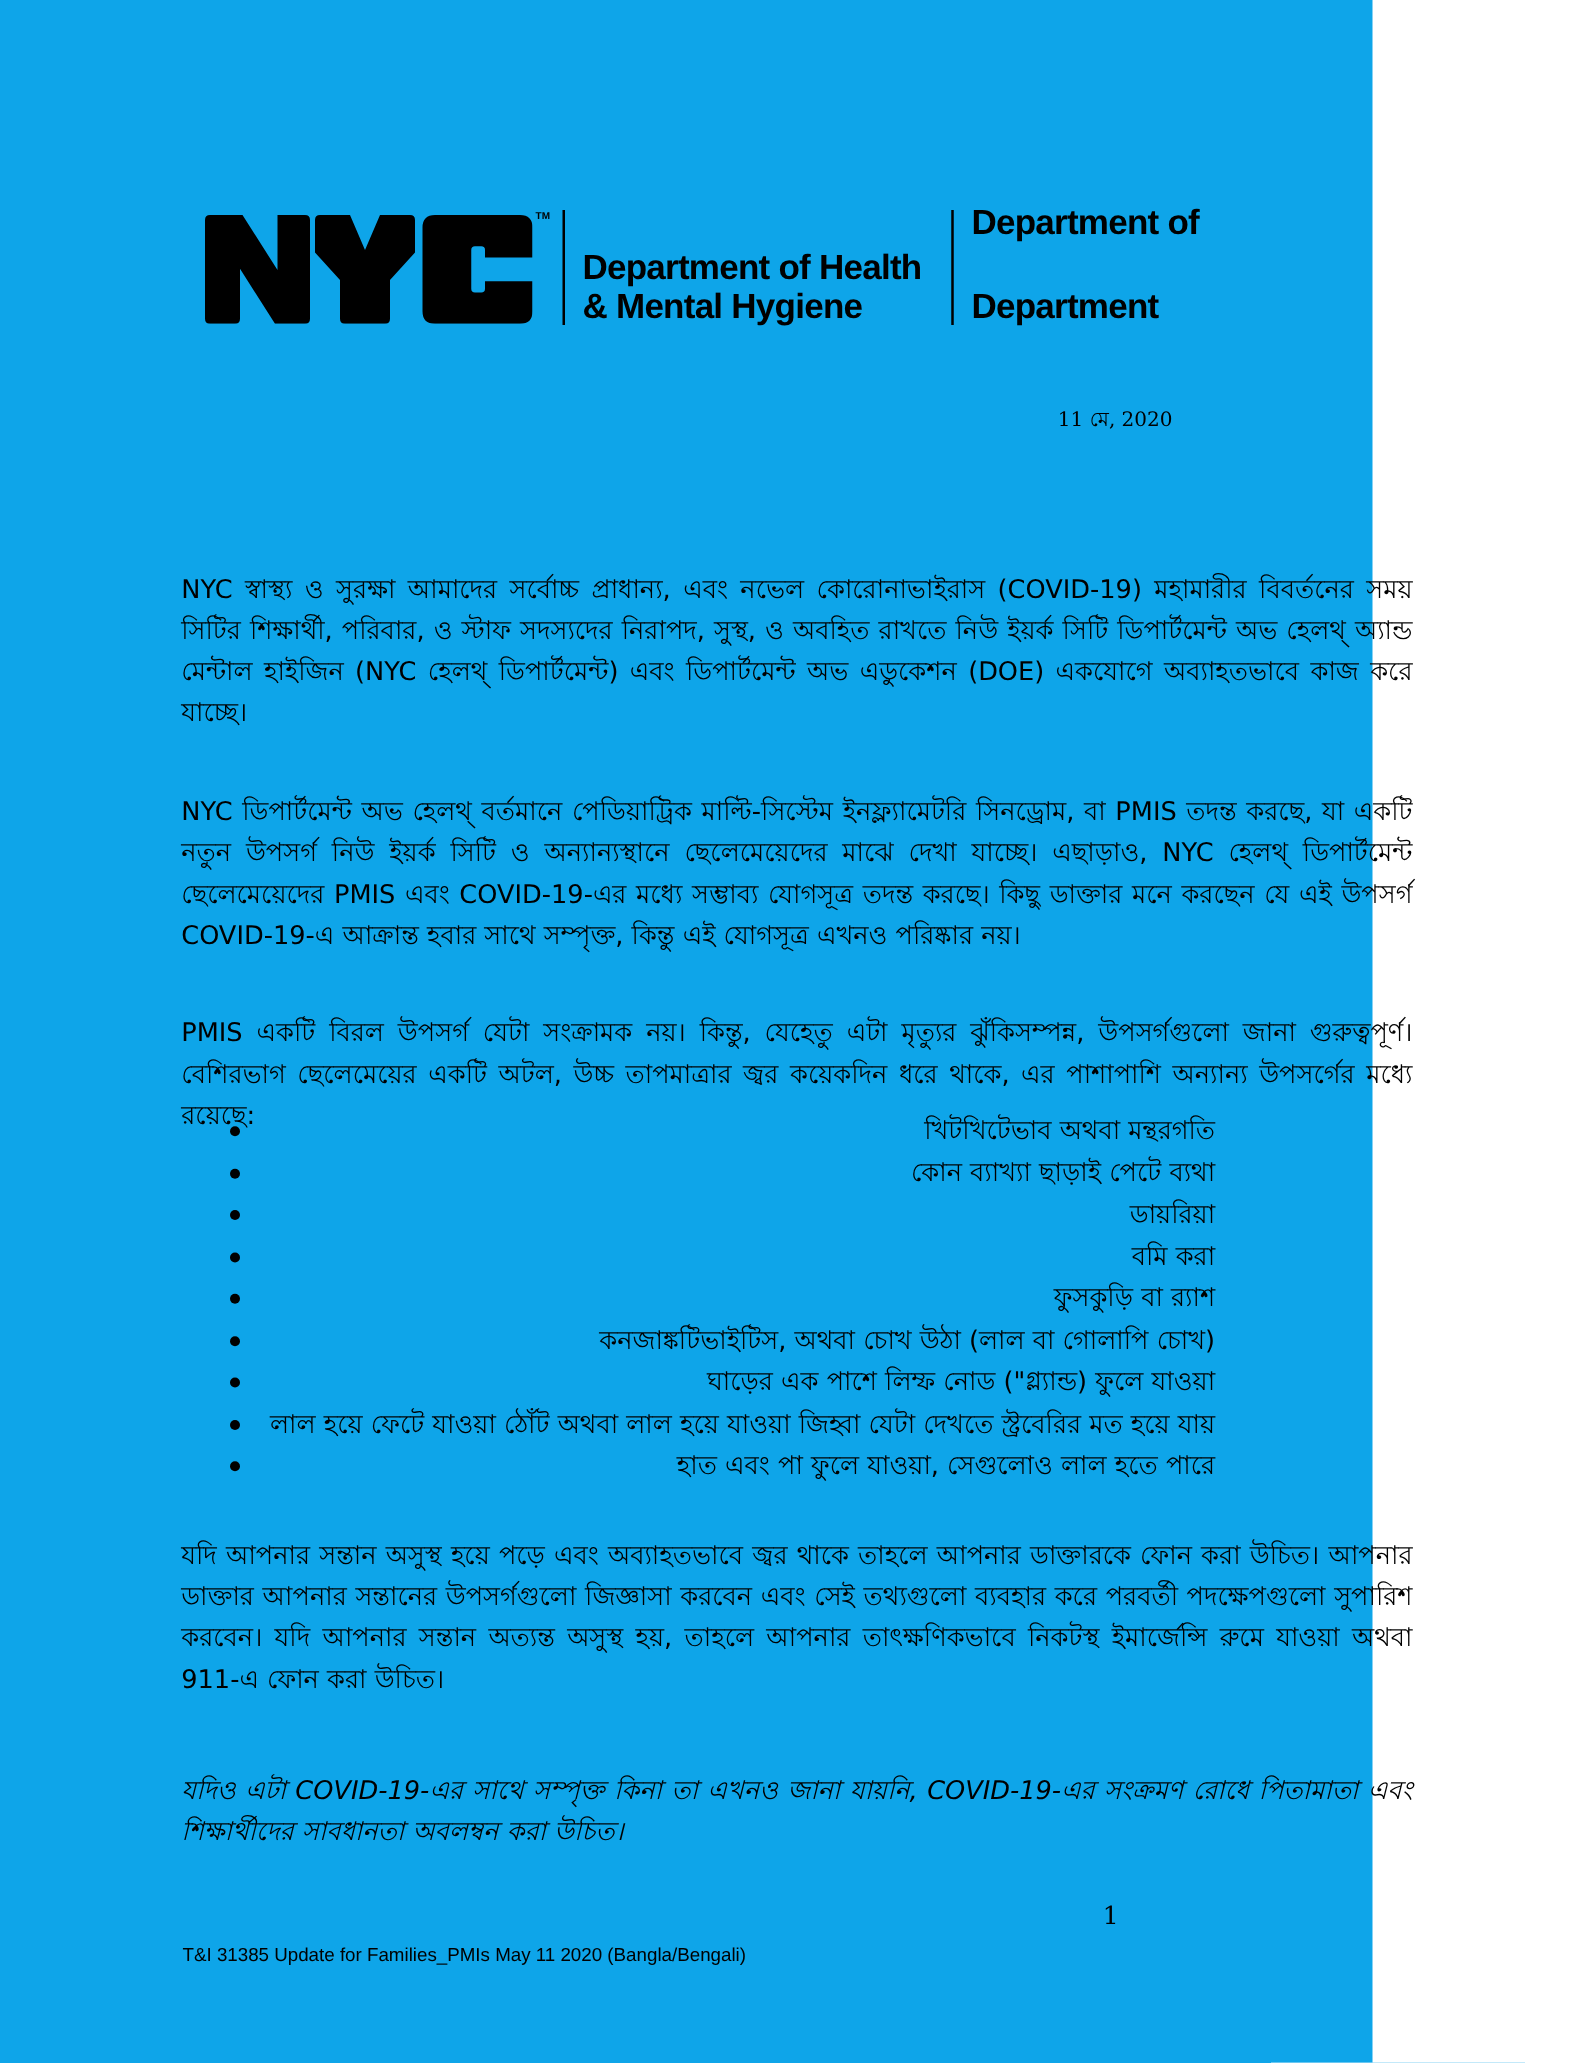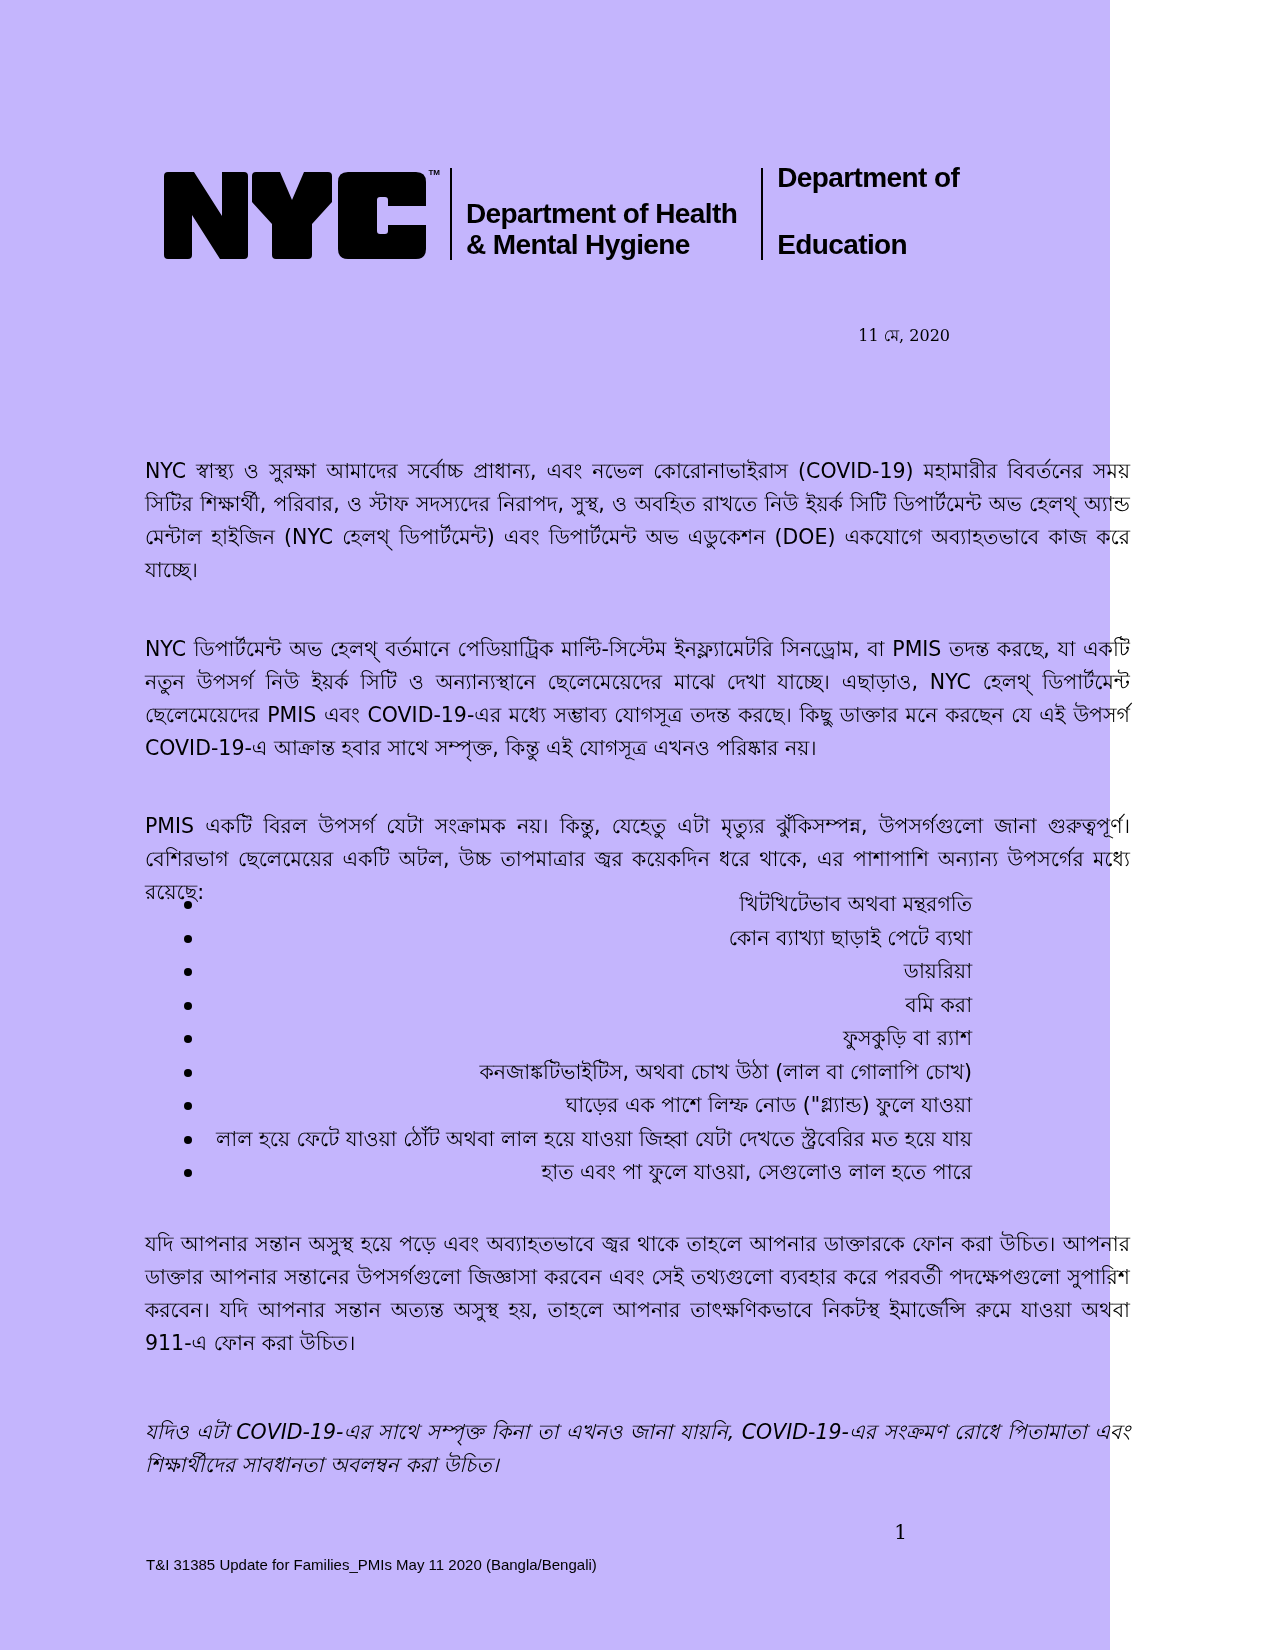--- a/index.html
+++ b/index.html
@@ -1,17 +1,17 @@
 <!DOCTYPE html>
 <html><head>
   <meta charset="utf-8">
   <style>
     html, body { margin: 0; padding: 0; background: #ffffff; }
     body { width: 1275px; height: 1650px; position: relative; overflow: hidden; color: #000; }
-    .page { position: absolute; left: 0; top: 0; width: 1098px; height: 1650px; background: #c4b5fd; padding-left: 12px; }
+    .page { position: absolute; left: 0; top: 0; width: 1098px; height: 1650px; background: #0ea5e9; }
 
     .header { position: absolute; left: 164px; top: 168px; height: 92px; display: flex; align-items: stretch; }
     .nyc-logo { position: relative; width: 262px; height: 87px; margin-top: 4px; }
     .nyc-logo svg { display: block; }
     .tm { position: absolute; right: -14px; top: -4px; font-family: "Liberation Sans", sans-serif; font-size: 8px; font-weight: bold; }
     .divider { width: 2px; background: #000; margin-left: 24px; margin-right: 14px; }
     .dept { display: flex; flex-direction: column; justify-content: flex-end; padding-bottom: 0px;
             font-family: "Liberation Sans", sans-serif; font-weight: bold; font-size: 28px; line-height: 31px; letter-spacing: -0.6px; }
     .dept2 { margin-right: 0; gap: 36px; }
 
@@ -51,21 +51,21 @@
       <span class="tm">TM</span>
     </div>
     <div class="divider"></div>
     <div class="dept">
       <span>Department of Health</span>
       <span>&amp; Mental Hygiene</span>
     </div>
     <div class="divider"></div>
     <div class="dept dept2">
       <span>Department of</span>
-      <span>Education</span>
+      <span>Department</span>
     </div>
   </div>
 
   <div class="date">11 মে, 2020</div>
 
 
   <p class="body-text p1" style="margin:0">NYC স্বাস্থ্য ও সুরক্ষা আমাদের সর্বোচ্চ প্রাধান্য, এবং নভেল কোরোনাভাইরাস (COVID-19) মহামারীর বিবর্তনের সময় সিটির শিক্ষার্থী, পরিবার, ও স্টাফ সদস্যদের নিরাপদ, সুস্থ, ও অবহিত রাখতে নিউ ইয়র্ক সিটি ডিপার্টমেন্ট অভ হেলথ্ অ্যান্ড মেন্টাল হাইজিন (NYC হেলথ্ ডিপার্টমেন্ট) এবং ডিপার্টমেন্ট অভ এডুকেশন (DOE) একযোগে অব্যাহতভাবে কাজ করে যাচ্ছে।</p>
   <p class="body-text p2" style="margin:0">NYC ডিপার্টমেন্ট অভ হেলথ্ বর্তমানে পেডিয়াট্রিক মাল্টি-সিস্টেম ইনফ্ল্যামেটরি সিনড্রোম, বা PMIS তদন্ত করছে, যা একটি নতুন উপসর্গ নিউ ইয়র্ক সিটি ও অন্যান্যস্থানে ছেলেমেয়েদের মাঝে দেখা যাচ্ছে। এছাড়াও, NYC হেলথ্ ডিপার্টমেন্ট ছেলেমেয়েদের PMIS এবং COVID-19-এর মধ্যে সম্ভাব্য যোগসূত্র তদন্ত করছে। কিছু ডাক্তার মনে করছেন যে এই উপসর্গ COVID-19-এ আক্রান্ত হবার সাথে সম্পৃক্ত, কিন্তু এই যোগসূত্র এখনও পরিষ্কার নয়।</p>
   <p class="body-text p3" style="margin:0">PMIS একটি বিরল উপসর্গ যেটা সংক্রামক নয়। কিন্তু, যেহেতু এটা মৃত্যুর ঝুঁকিসম্পন্ন, উপসর্গগুলো জানা গুরুত্বপূর্ণ। বেশিরভাগ ছেলেমেয়ের একটি অটল, উচ্চ তাপমাত্রার জ্বর কয়েকদিন ধরে থাকে, এর পাশাপাশি অন্যান্য উপসর্গের মধ্যে রয়েছে:</p>
 

